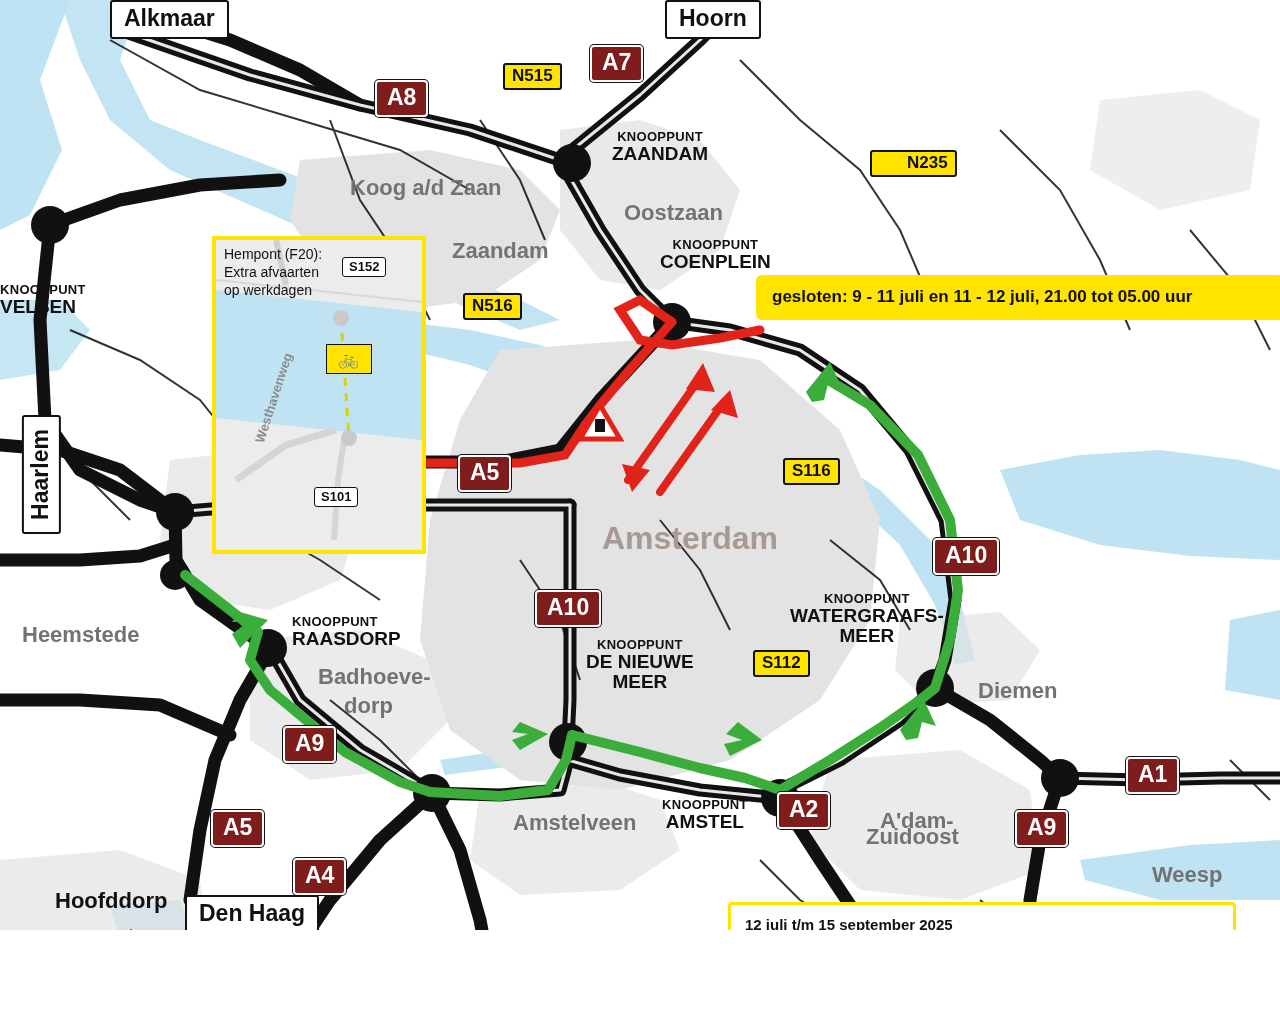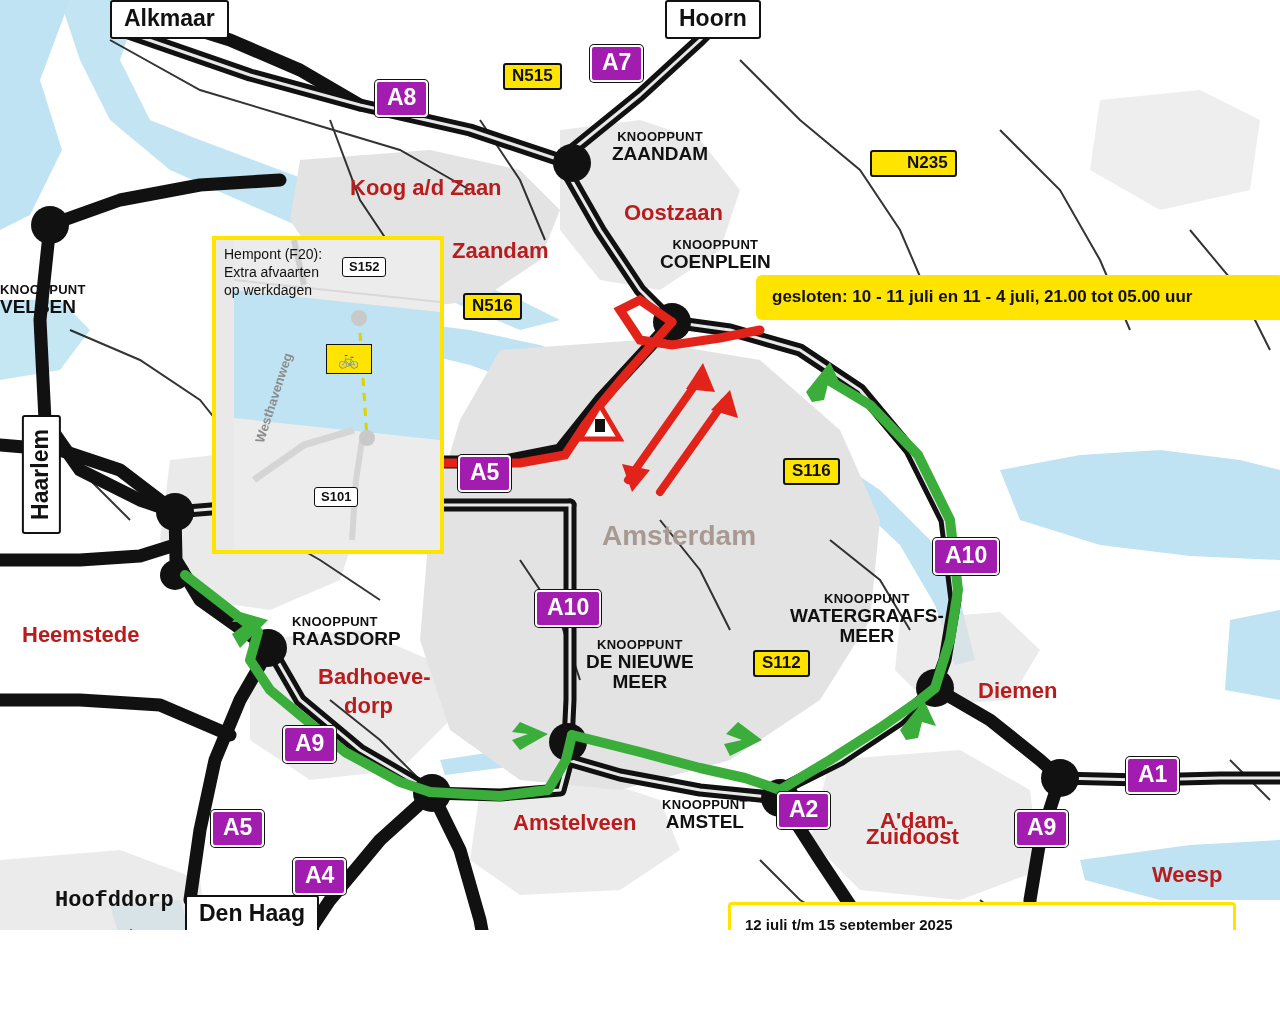--- a/index.html
+++ b/index.html
@@ -13,41 +13,41 @@
 
   
   .shield{
     position:absolute;
     display:flex;align-items:center;justify-content:center;
     font-weight:bold;
     box-sizing:border-box;
     white-space:nowrap;
   }
   .shield.red{
-    background:#a21caf;color:#fff;border:2px solid #fff;border-radius:4px;
+    background:#7f1d1d;color:#fff;border:2px solid #fff;border-radius:4px;
     font-size:23px;padding:2px 10px 4px;
     box-shadow:0 0 0 1px #111;
   }
   .shield.yellow{
     background:#ffe400;color:#111;border:2px solid #111;border-radius:3px;
     font-size:17px;padding:1px 7px 2px;
   }
   .shield.white{
     background:#fff;color:#111;border:2px solid #111;border-radius:3px;
     font-size:23px;padding:3px 12px 5px;font-weight:bold;
   }
   .shield.whitesmall{
     background:#fff;color:#111;border:1.5px solid #111;border-radius:3px;
     font-size:13px;padding:1px 6px 2px;font-weight:bold;
   }
 
   .placelabel{
-    position:absolute;color:#b91c1c;font-weight:bold;white-space:nowrap;
-  }
-  .placelabel.big{font-size:28px;color:#a89a92;}
+    position:absolute;color:#737373;font-weight:bold;white-space:nowrap;
+  }
+  .placelabel.big{font-size:32px;color:#a89a92;}
   .placelabel.mid{font-size:22px;}
   .placelabel.dark{color:#111;}
 
   .knooppunt{
     position:absolute;color:#111;font-weight:bold;text-align:center;
     line-height:1.05;white-space:nowrap;font-size:15px;
   }
   .knooppunt .kp-top{font-size:13px;letter-spacing:.3px;}
   .knooppunt .kp-name{font-size:19px;}
 
@@ -58,21 +58,21 @@
     line-height:1.45;
   }
   .callout-box{
     position:absolute;background:#fff;border:3px solid #ffe400;border-radius:4px;
     padding:9px 14px;font-size:15px;line-height:1.5;color:#111;
   }
   .callout-box .b{font-weight:bold;}
 
   
   .inset{
-    position:absolute;border:4px solid #ffe400;background:#e9e9e9;overflow:hidden;padding-left:18px;
+    position:absolute;border:4px solid #ffe400;background:#e9e9e9;overflow:hidden;
   }
   .inset .itext{
     position:absolute;left:8px;top:6px;font-size:14px;line-height:1.28;color:#111;
     font-weight:normal;
   }
   .inset .westhaven{
     position:absolute;color:#8c8c8c;font-size:13px;font-weight:bold;
     transform:rotate(-72deg);transform-origin:left top;white-space:nowrap;
   }
   .ferry{
@@ -247,21 +247,21 @@
   <div class="placelabel mid" style="left:452px;top:238px;">Zaandam</div>
   <div class="placelabel mid" style="left:624px;top:200px;">Oostzaan</div>
   <div class="placelabel mid" style="left:22px;top:622px;">Heemstede</div>
   <div class="placelabel mid" style="left:318px;top:664px;">Badhoeve-</div>
   <div class="placelabel mid" style="left:344px;top:693px;">dorp</div>
   <div class="placelabel mid" style="left:513px;top:810px;">Amstelveen</div>
   <div class="placelabel mid" style="left:978px;top:678px;">Diemen</div>
   <div class="placelabel mid" style="left:880px;top:808px;">A'dam-</div>
   <div class="placelabel mid" style="left:866px;top:824px;">Zuidoost</div>
   <div class="placelabel mid" style="left:1152px;top:862px;">Weesp</div>
-  <div class="placelabel mid dark" style="left:55px;top:888px;font-weight:bold;font-family:Liberation Mono, monospace;">Hoofddorp</div>
+  <div class="placelabel mid dark" style="left:55px;top:888px;font-weight:bold;">Hoofddorp</div>
 
   <div class="knooppunt" style="left:612px;top:130px;">
     <div class="kp-top">KNOOPPUNT</div>
     <div class="kp-name">ZAANDAM</div>
   </div>
   <div class="knooppunt" style="left:660px;top:238px;">
     <div class="kp-top">KNOOPPUNT</div>
     <div class="kp-name">COENPLEIN</div>
   </div>
   <div class="knooppunt" style="left:0px;top:283px;text-align:left;">
@@ -328,21 +328,21 @@
     </div>
     <div class="shield whitesmall" style="position:absolute;left:126px;top:17px;">S152</div>
     <div class="shield whitesmall" style="position:absolute;left:98px;top:247px;">S101</div>
     <div class="westhaven" style="left:36px;top:200px;">Westhavenweg</div>
     <div class="ferry" style="left:110px;top:104px;">
       <span>🚲</span>
     </div>
   </div>
 
   <div class="callout-yellow" style="left:756px;top:275px;width:496px;">
-    <div>gesloten: 10 - 11 juli en 11 - 4 juli, 21.00 tot 05.00 uur</div>
+    <div>gesloten: 9 - 11 juli en 11 - 12 juli, 21.00 tot 05.00 uur</div>
   </div>
 
   <div class="callout-box" style="left:728px;top:902px;width:474px;">
     <div class="b">12 juli t/m 15 september 2025</div>
     <div>A10 dicht vanaf afrit 2, A5 dicht vanaf afrit 3.</div>
   </div>
 
   <div class="legend">
     
     

